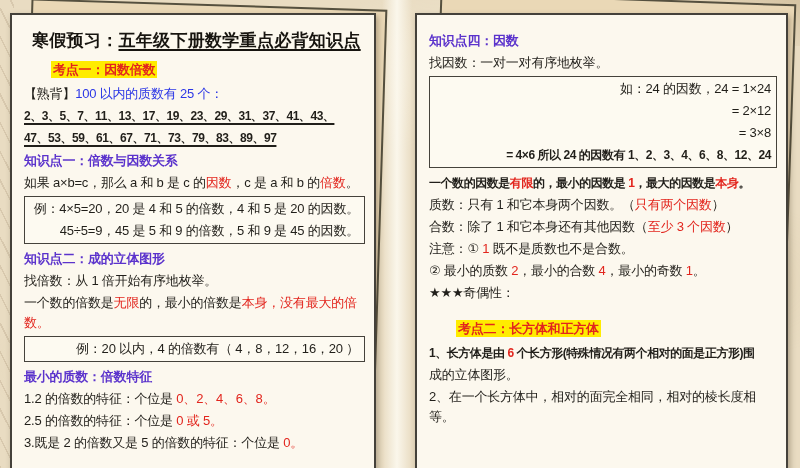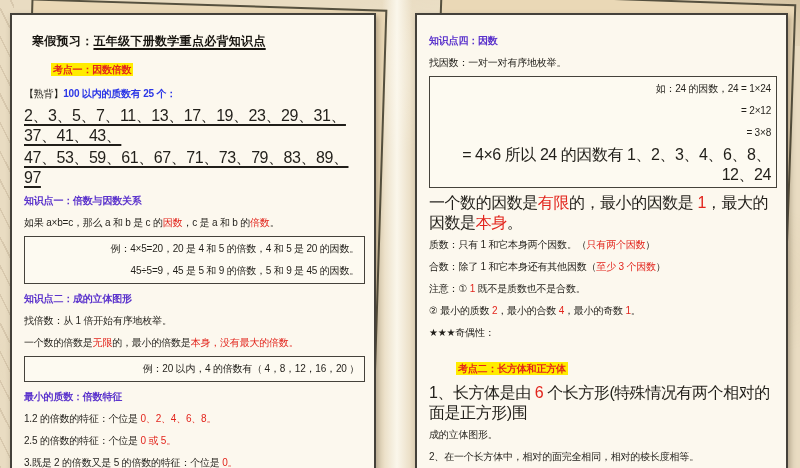--- a/index.html
+++ b/index.html
@@ -20,28 +20,28 @@
   
   .sheet-back{position:absolute;background:#ead8b6;border:2px solid #55503f;z-index:1;}
   .sheet-back.left{left:24px;top:4px;width:352px;height:470px;transform:rotate(1.8deg);}
   .sheet-back.right{left:432px;top:-2px;width:352px;height:478px;transform:rotate(2deg);}
   .sheet{position:absolute;background:#fcf8ee;border:2px solid #44413a;z-index:2;
     box-shadow:2px 3px 6px rgba(60,45,25,.35);overflow:hidden;}
   .sheet.left{left:10px;top:13px;width:362px;height:480px;}
   .sheet.right{left:415px;top:13px;width:369px;height:480px;}
   .page-inner{padding:13px 9px 0 12px;}
   
-  .line{font-size:10px;line-height:20px;margin:0 0 2px;letter-spacing:-0.2px;color:#211f1a;}
-  .tight{font-size:16px;letter-spacing:-0.45px;}
-  .title{font-size:12px;font-weight:700;margin:3px 0 9px 8px;letter-spacing:.3px;color:#17140f;}
+  .line{font-size:13px;line-height:20px;margin:0 0 2px;letter-spacing:-0.2px;color:#211f1a;}
+  .tight{font-size:12px;letter-spacing:-0.45px;font-weight:bold;}
+  .title{font-size:17px;font-weight:700;margin:3px 0 9px 8px;letter-spacing:.3px;color:#17140f;}
   .heading{color:#5b33cc;font-weight:700;margin-top:3px;}
   .highlight{color:#e2251d;font-weight:700;margin:1px 0 4px;padding-left:27px;}
   .highlight .seg{background:#ffec00;padding:1px 2px;}
   .seg-red{color:#e2251d;}
-  .seg-blue{color:#2b36e6;font-weight:bold;}
+  .seg-blue{color:#2b36e6;}
   .seg-u{text-decoration:underline;text-underline-offset:3px;text-decoration-thickness:1.5px;}
   .ex-box{border:1.5px solid #45423b;margin:3px 0 5px;padding:1px 5px;background:#fdfaf1;}
   .ex-box .line{margin:0;padding:1px 0;line-height:20px;text-align:right;}
   .spacer{height:13px;}
 </style>
 </head>
 <body>
 
 <div class="stage">
   <div class="bg-mottle"></div>

